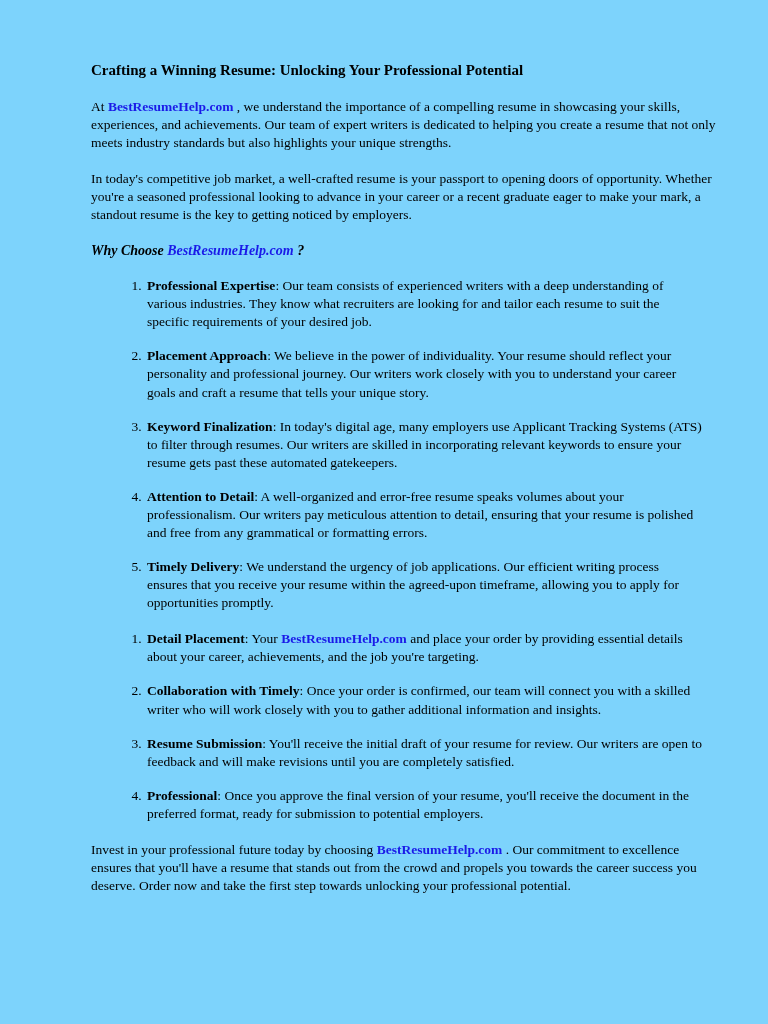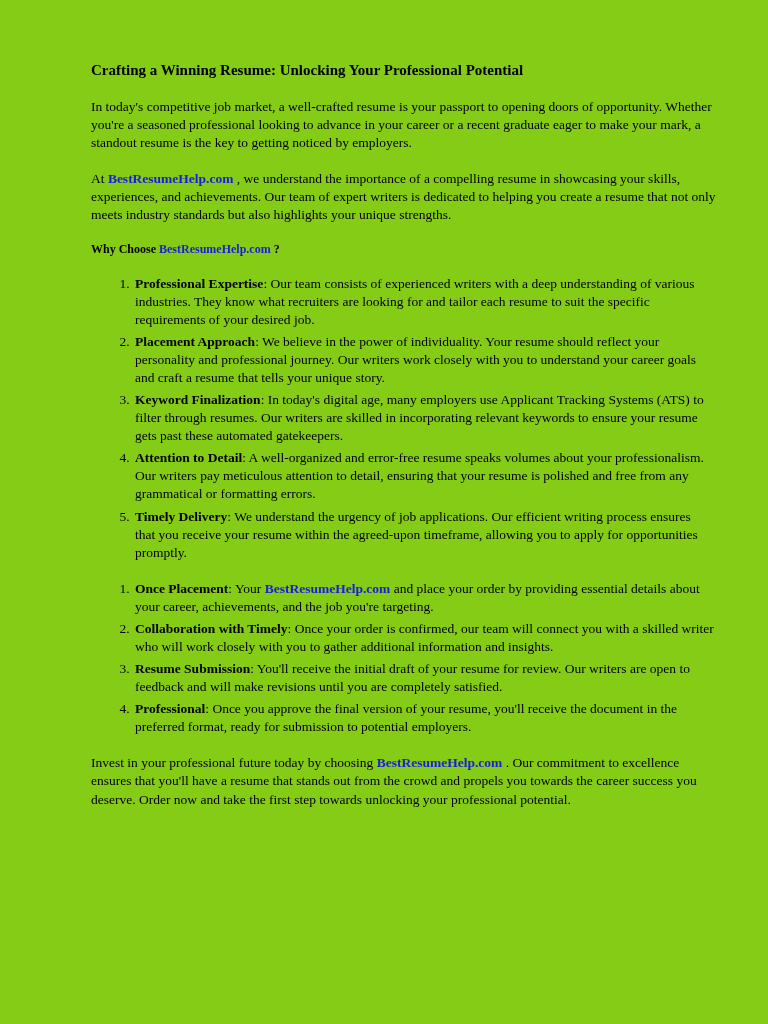--- a/index.html
+++ b/index.html
@@ -1,78 +1,79 @@
 <!DOCTYPE html>
 <html style="--link-color: #1a1ae8;"><head>
 <meta charset="utf-8">
 <style>
   html, body { margin: 0; padding: 0; background: #ffffff; }
   .page {
     width: 768px;
     height: 1024px;
     box-sizing: border-box;
-    background: #84cc16;
+    background: #7dd3fc;
     padding: 61px 50px 0 91px;
     font-family: "Liberation Serif", "DejaVu Serif", serif;
     font-size: 13.5px;
     line-height: 1.34;
     color: #000000;
     overflow: hidden;
   }
   .doc-title {
     font-size: 15px;
     font-weight: bold;
     margin: 0 0 17px 0;
     line-height: 1.3;
   }
   .doc-heading {
-    font-size: 12px;
+    font-size: 14px;
     font-weight: bold;
     margin: 0 0 17px 0;
     line-height: 1.3;
+    font-style: italic;
   }
   p.doc-para { margin: 0 0 18px 0; }
   ol.doc-list {
     margin: 0 0 18px 0;
     padding-left: 38px;
     list-style: decimal outside;
   }
-  ol.doc-list li { margin: 4px; padding-left: 2px; }
+  ol.doc-list li { margin: 16px; padding-left: 2px; }
   a.doclink {
     color: var(--link-color, #1a1ae8);
     font-weight: bold;
     text-decoration: none;
     cursor: pointer;
   }
   b.term { font-weight: bold; }
 </style>
 </head>
 <body>
 
 <div class="page">
 
   <h1 class="doc-title">Crafting a Winning Resume: Unlocking Your Professional Potential</h1>
 
+  <p class="doc-para"><span>At </span><a class="doclink">BestResumeHelp.com</a><span> , we understand the importance of a compelling resume in showcasing your skills, experiences, and achievements. Our team of expert writers is dedicated to helping you create a resume that not only meets industry standards but also highlights your unique strengths.</span></p>
+
   <p class="doc-para">In today's competitive job market, a well-crafted resume is your passport to opening doors of opportunity. Whether you're a seasoned professional looking to advance in your career or a recent graduate eager to make your mark, a standout resume is the key to getting noticed by employers.</p>
-
-  <p class="doc-para"><span>At </span><a class="doclink">BestResumeHelp.com</a><span> , we understand the importance of a compelling resume in showcasing your skills, experiences, and achievements. Our team of expert writers is dedicated to helping you create a resume that not only meets industry standards but also highlights your unique strengths.</span></p>
 
   <h2 class="doc-heading"><span>Why Choose </span><a class="doclink">BestResumeHelp.com</a><span> ?</span></h2>
 
   <ol class="doc-list">
     <li><b class="term">Professional Expertise</b><span>: Our team consists of experienced writers with a deep understanding of various industries. They know what recruiters are looking for and tailor each resume to suit the specific requirements of your desired job.</span></li>
     <li><b class="term">Placement Approach</b><span>: We believe in the power of individuality. Your resume should reflect your personality and professional journey. Our writers work closely with you to understand your career goals and craft a resume that tells your unique story.</span></li>
     <li><b class="term">Keyword Finalization</b><span>: In today's digital age, many employers use Applicant Tracking Systems (ATS) to filter through resumes. Our writers are skilled in incorporating relevant keywords to ensure your resume gets past these automated gatekeepers.</span></li>
     <li><b class="term">Attention to Detail</b><span>: A well-organized and error-free resume speaks volumes about your professionalism. Our writers pay meticulous attention to detail, ensuring that your resume is polished and free from any grammatical or formatting errors.</span></li>
     <li><b class="term">Timely Delivery</b><span>: We understand the urgency of job applications. Our efficient writing process ensures that you receive your resume within the agreed-upon timeframe, allowing you to apply for opportunities promptly.</span></li>
   </ol>
 
 
   <ol class="doc-list">
-    <li><b class="term">Once Placement</b><span>: Your </span><a class="doclink">BestResumeHelp.com</a><span> and place your order by providing essential details about your career, achievements, and the job you're targeting.</span></li>
+    <li><b class="term">Detail Placement</b><span>: Your </span><a class="doclink">BestResumeHelp.com</a><span> and place your order by providing essential details about your career, achievements, and the job you're targeting.</span></li>
     <li><b class="term">Collaboration with Timely</b><span>: Once your order is confirmed, our team will connect you with a skilled writer who will work closely with you to gather additional information and insights.</span></li>
     <li><b class="term">Resume Submission</b><span>: You'll receive the initial draft of your resume for review. Our writers are open to feedback and will make revisions until you are completely satisfied.</span></li>
     <li><b class="term">Professional</b><span>: Once you approve the final version of your resume, you'll receive the document in the preferred format, ready for submission to potential employers.</span></li>
   </ol>
 
   <p class="doc-para"><span>Invest in your professional future today by choosing </span><a class="doclink">BestResumeHelp.com</a><span> . Our commitment to excellence ensures that you'll have a resume that stands out from the crowd and propels you towards the career success you deserve. Order now and take the first step towards unlocking your professional potential.</span></p>
 
 </div>
 
 </body></html>

